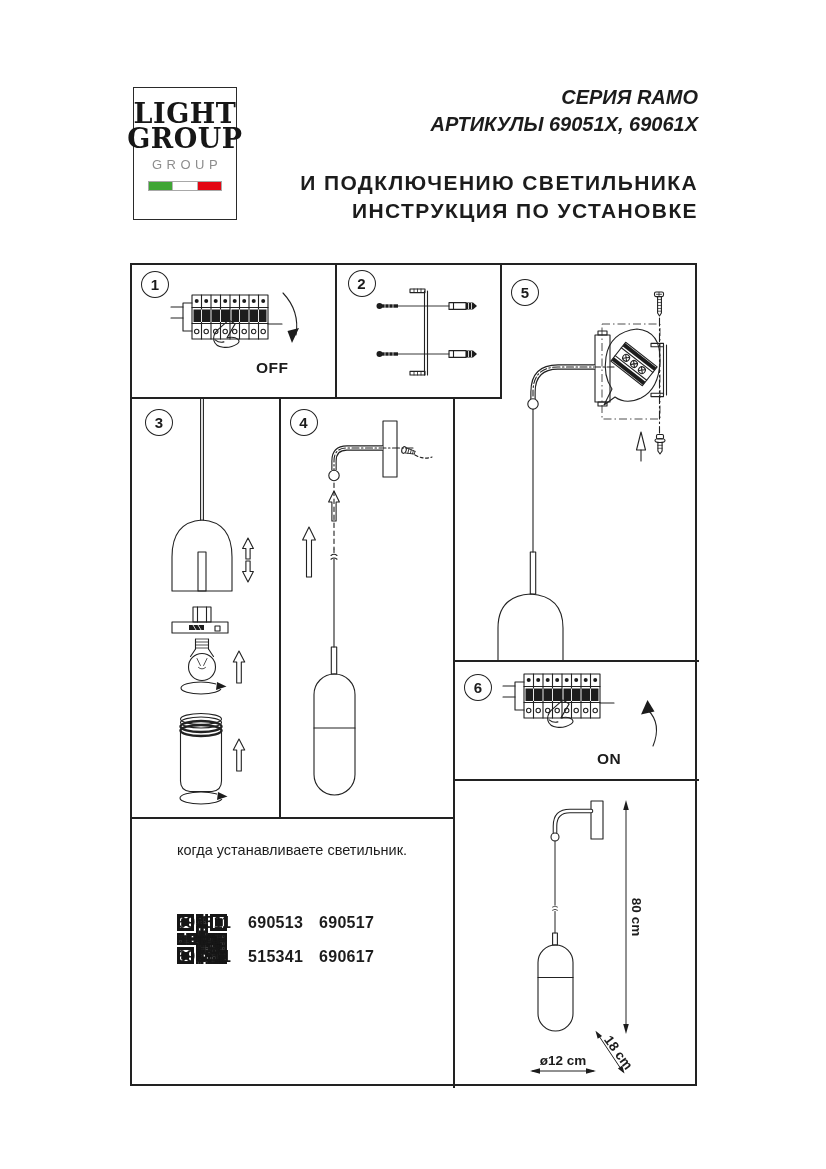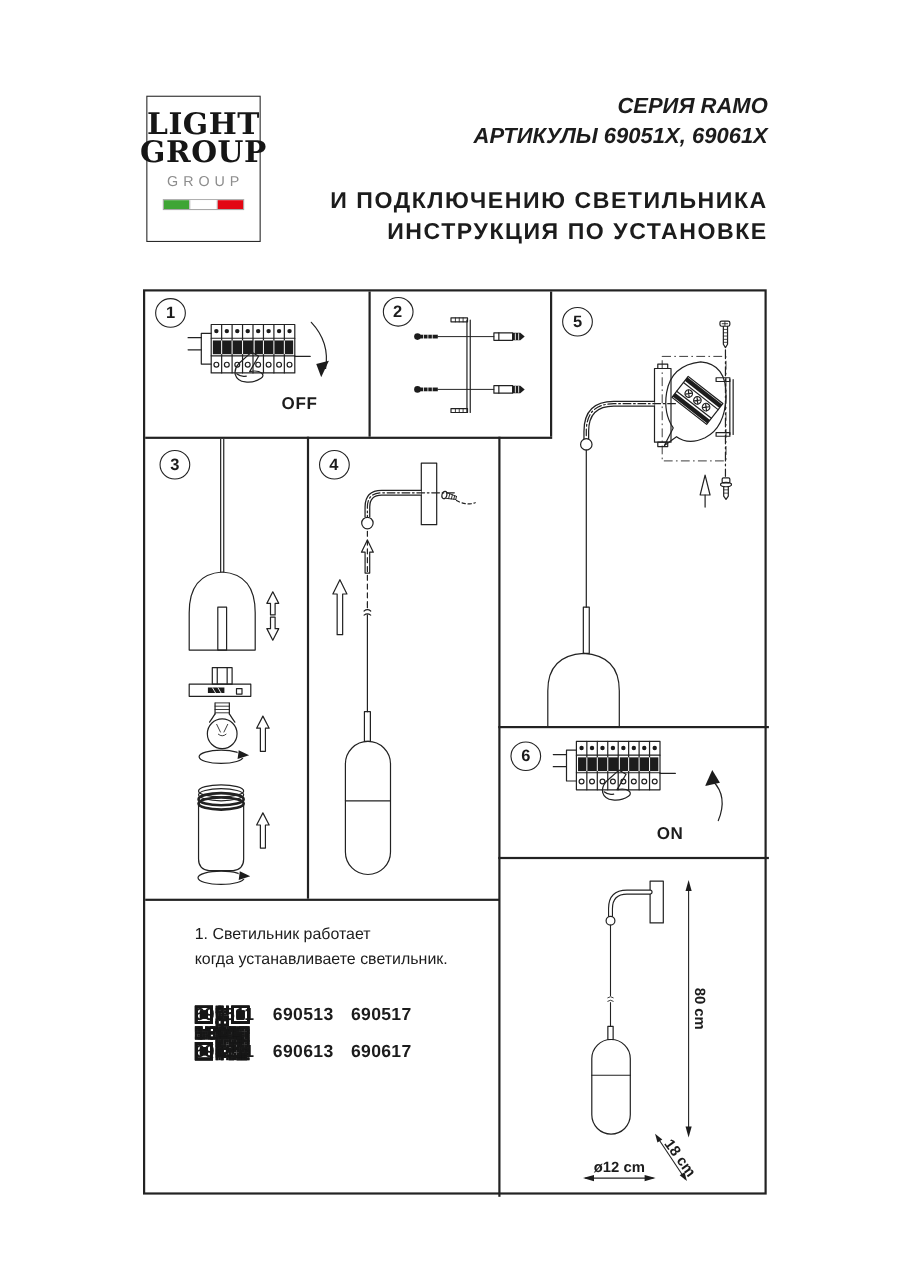--- a/index.html
+++ b/index.html
@@ -317,21 +317,20 @@
         <polygon class="fl" points="187,52.5 193.5,38 200.5,49.5"></polygon>
       </svg>
       <div class="step-num" style="left:10px;top:12px">
           <span>6</span>
         </div>
       <div class="switch-label" style="left:143px;top:88px">ON</div>
     </div>
 
     <div class="panel" style="left:0;top:553.5px;width:321px;height:269px">
       <div class="notes">
-        <div>1. Светильник работает</div>
         <div>когда устанавливаете светильник.</div>
       </div>
       <div class="qr-grid">
         <div class="qr-cell">
           <div class="qr-label">690511</div>
           <svg width="50" height="50" viewBox="0 0 50 50">
               <g fill="#161616">
                 <rect x="21.43" y="0.00" width="2.38" height="2.38"></rect>
                 <rect x="23.81" y="0.00" width="2.38" height="2.38"></rect>
                 <rect x="28.57" y="0.00" width="2.38" height="2.38"></rect>
@@ -856,21 +855,21 @@
                 <path fill-rule="evenodd" d="M0 0 h16.666666666666668 v16.666666666666668 h-16.666666666666668 Z M2.380952380952381 2.380952380952381 v11.904761904761905 h11.904761904761905 v-11.904761904761905 Z"></path>
                 <rect x="4.761904761904762" y="4.761904761904762" width="7.142857142857142" height="7.142857142857142"></rect>
                 <path fill-rule="evenodd" d="M33.333333333333336 0 h16.666666666666668 v16.666666666666668 h-16.666666666666668 Z M35.714285714285715 2.380952380952381 v11.904761904761905 h11.904761904761905 v-11.904761904761905 Z"></path>
                 <rect x="38.095238095238095" y="4.761904761904762" width="7.142857142857142" height="7.142857142857142"></rect>
                 <path fill-rule="evenodd" d="M0 33.333333333333336 h16.666666666666668 v16.666666666666668 h-16.666666666666668 Z M2.380952380952381 35.714285714285715 v11.904761904761905 h11.904761904761905 v-11.904761904761905 Z"></path>
                 <rect x="4.761904761904762" y="38.095238095238095" width="7.142857142857142" height="7.142857142857142"></rect>
               </g>
             </svg>
         </div>
         <div class="qr-cell">
-          <div class="qr-label">690613</div>
+          <div class="qr-label">515341</div>
           <svg width="50" height="50" viewBox="0 0 50 50">
               <g fill="#161616">
                 <rect x="21.43" y="0.00" width="2.38" height="2.38"></rect>
                 <rect x="23.81" y="0.00" width="2.38" height="2.38"></rect>
                 <rect x="28.57" y="0.00" width="2.38" height="2.38"></rect>
                 <rect x="19.05" y="2.38" width="2.38" height="2.38"></rect>
                 <rect x="26.19" y="2.38" width="2.38" height="2.38"></rect>
                 <rect x="28.57" y="2.38" width="2.38" height="2.38"></rect>
                 <rect x="19.05" y="4.76" width="2.38" height="2.38"></rect>
                 <rect x="21.43" y="4.76" width="2.38" height="2.38"></rect>

